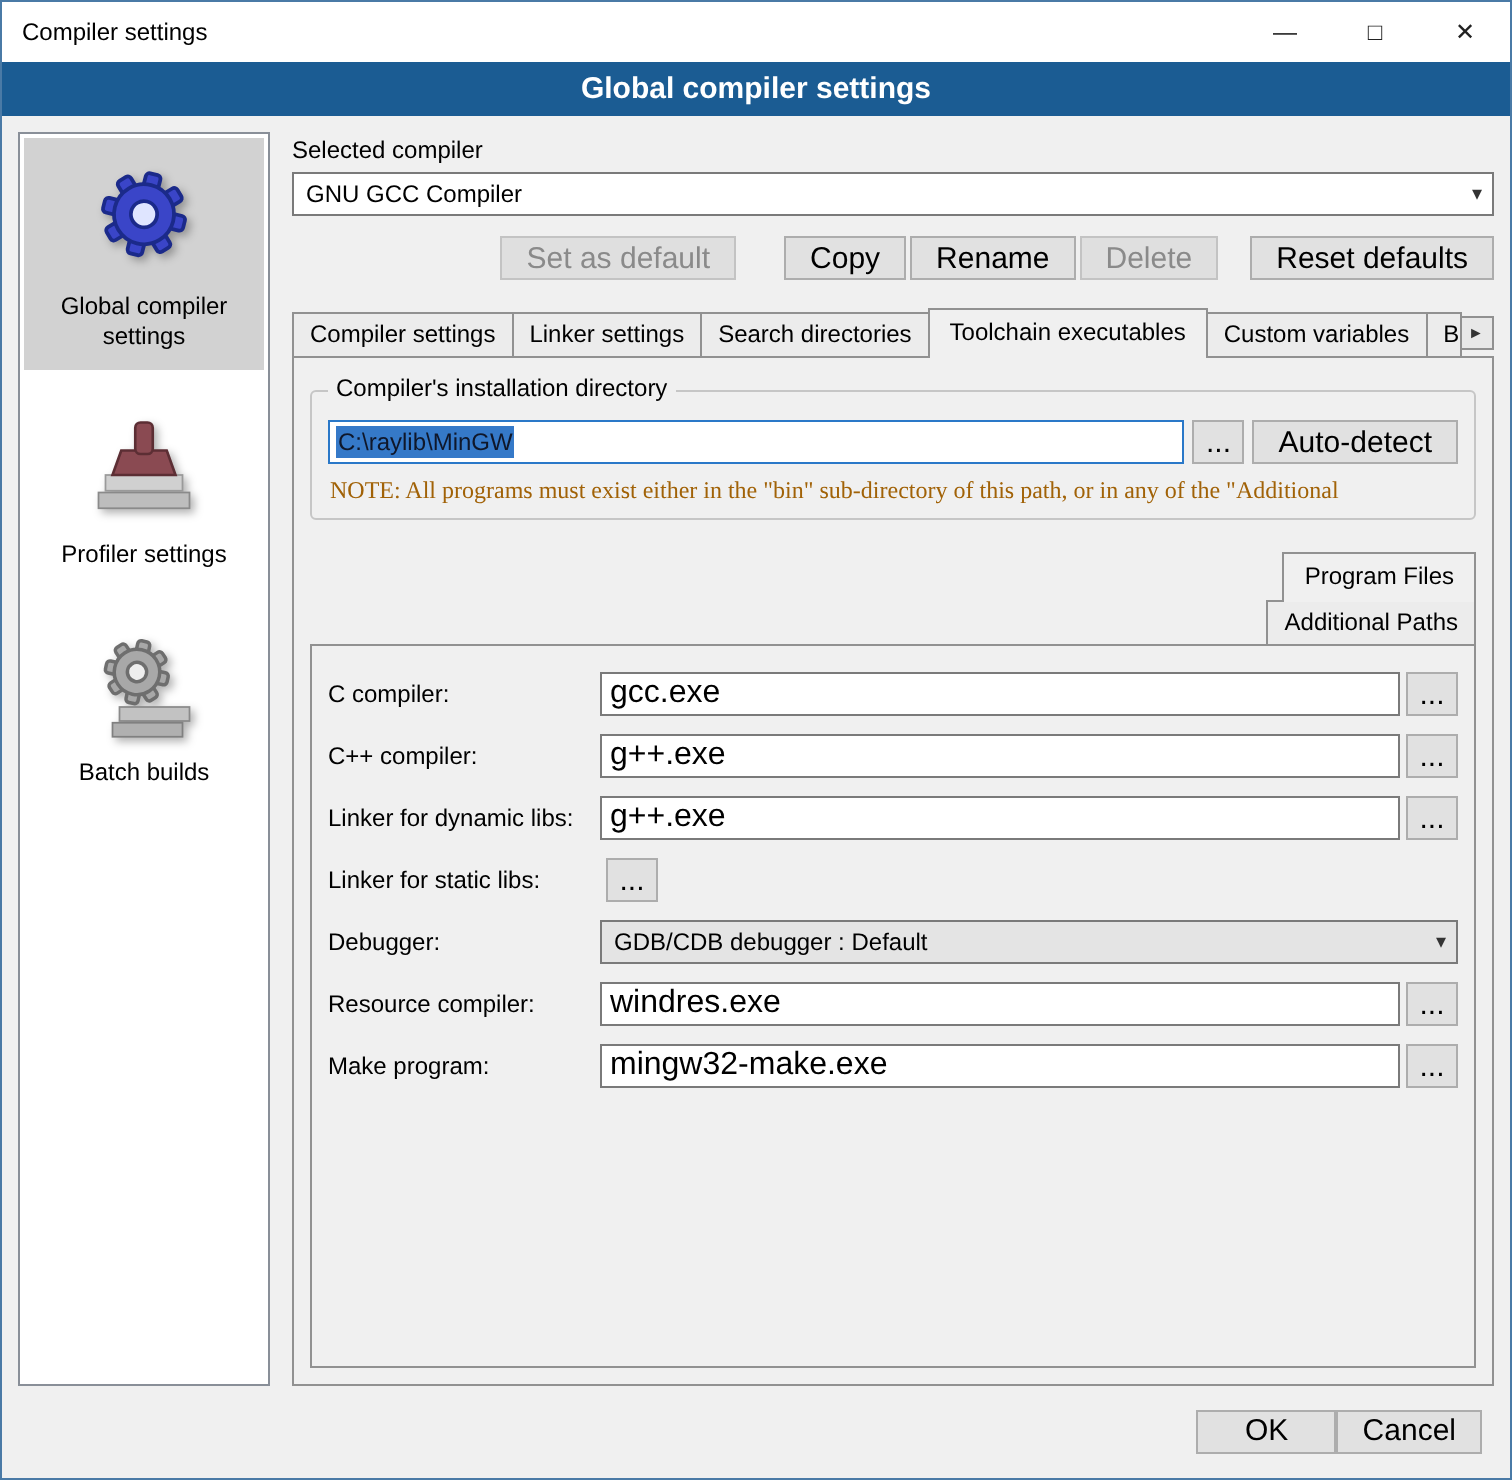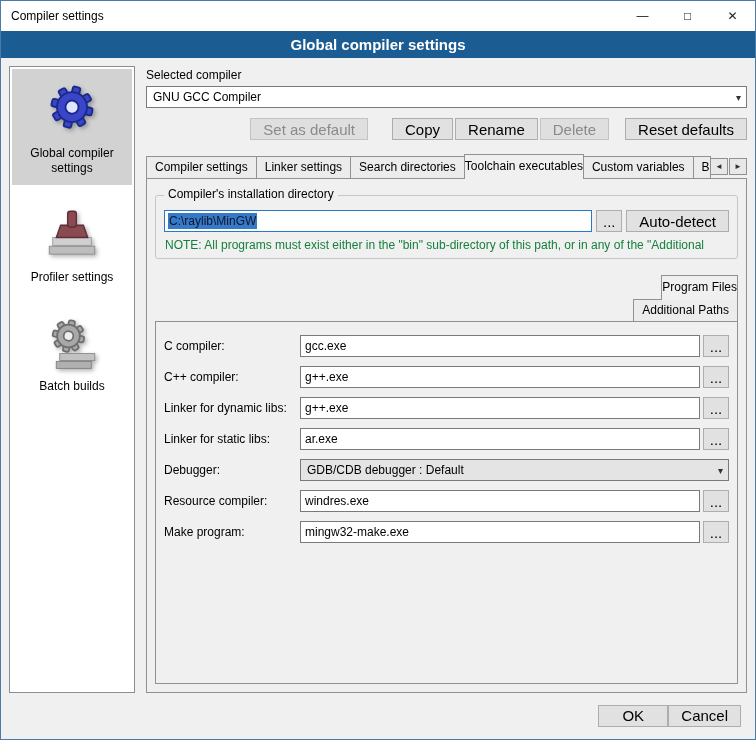--- a/index.html
+++ b/index.html
@@ -40,45 +40,45 @@
   .btn.small{width:26px;padding:0;flex:0 0 auto;}
   .btn-row{display:flex;justify-content:flex-end;align-items:center;margin-top:10px;}
   .btn-row .btn{margin-left:2px;}
   .btn-row .btn.copy{margin-left:24px;text-align:right;}
   .btn-row .btn.reset{margin-left:16px;}
   
   .tabstrip{display:flex;align-items:flex-end;margin-top:14px;position:relative;padding-right:40px;}
   .tab{border:1px solid #919191;border-bottom:none;background:#ececec;
     padding:3px 8px 4px;margin-left:-1px;white-space:nowrap;position:relative;z-index:1;}
   .tab:first-child{margin-left:0;}
-  .tab.active{background:#f0f0f0;padding:4px 0 6px;margin-bottom:-1px;z-index:3;}
+  .tab.active{background:#f0f0f0;padding:4px 10px 6px;margin-bottom:-1px;z-index:3;}
   .tab.clip{max-width:36px;overflow:hidden;}
   .tab-scroll{position:absolute;right:0;bottom:3px;display:flex;gap:1px;}
   .scrollbtn{width:18px;height:17px;border:1px solid #919191;background:#e8e8e8;
     font-size:8px;line-height:16px;text-align:center;color:#333;}
   .tab-pane{flex:1;border:1px solid #919191;background:#f0f0f0;
     padding:12px 8px 8px;display:flex;flex-direction:column;min-height:0;z-index:2;}
   
   .groupbox{border:1px solid #c6c6c6;border-radius:3px;position:relative;
     margin-top:4px;padding:14px 8px 5px;}
   .group-title{position:absolute;top:-9px;left:8px;background:#f0f0f0;padding:0 4px;}
   .dir-row{display:flex;gap:4px;align-items:center;}
   .textbox{flex:1;height:22px;background:#fff;border:1px solid #2a78c8;
     padding:2px 3px;display:flex;align-items:center;overflow:hidden;}
   .selected-text{background:#3579c8;color:#0f172a;padding:1px 1px;white-space:nowrap;}
-  .note{color:#15803d;margin:6px 1px 1px;white-space:nowrap;overflow:hidden;}
+  .note{color:#a16207;margin:6px 1px 1px;white-space:nowrap;overflow:hidden;font-family:Liberation Serif, serif;}
   
   .subtabstrip{display:flex;align-items:flex-end;margin-top:16px;flex-direction:column;}
   .subtab-pane{flex:1;border:1px solid #919191;background:#f0f0f0;
     padding:13px 8px 20px;min-height:0;}
   
   .form-row{display:flex;align-items:center;margin-bottom:9px;}
   .row-label{width:136px;flex:0 0 auto;}
   .textinput{flex:1;height:22px;border:1px solid #7a7a7a;background:#fff;
-    font-family:inherit;font-size:12px;padding:0 4px;min-width:0;}
+    font-family:inherit;font-size:16px;padding:0 4px;min-width:0;}
   .form-row .btn.small{margin-left:3px;}
   
   .footer{flex:0 0 auto;height:38px;display:flex;justify-content:flex-end;
     align-items:center;padding:0 14px 9px 0;}
   .footer .btn{min-width:70px;}
 </style>
 </head>
 <body>
 
 <div class="window">
@@ -213,21 +213,20 @@
           </div>
 
           <div class="form-row">
             <span class="row-label">Linker for dynamic libs:</span>
             <input class="textinput" value="g++.exe" style="">
             <button class="btn small">...</button>
           </div>
 
           <div class="form-row">
             <span class="row-label">Linker for static libs:</span>
-            <input class="textinput" value="ar.exe" style="">
             <button class="btn small">...</button>
           </div>
 
           <div class="form-row">
             <span class="row-label">Debugger:</span>
             <div class="combo gray">
               <span>GDB/CDB debugger : Default</span>
               <span class="combo-arrow">▾</span>
             </div>
           </div>

